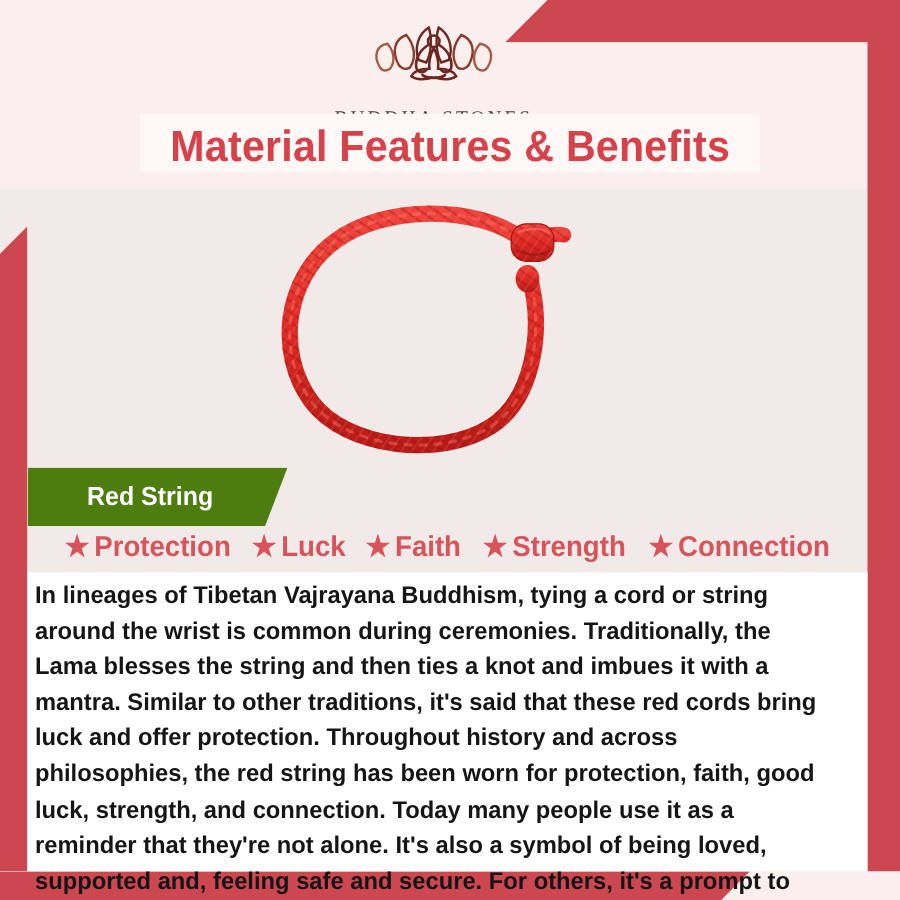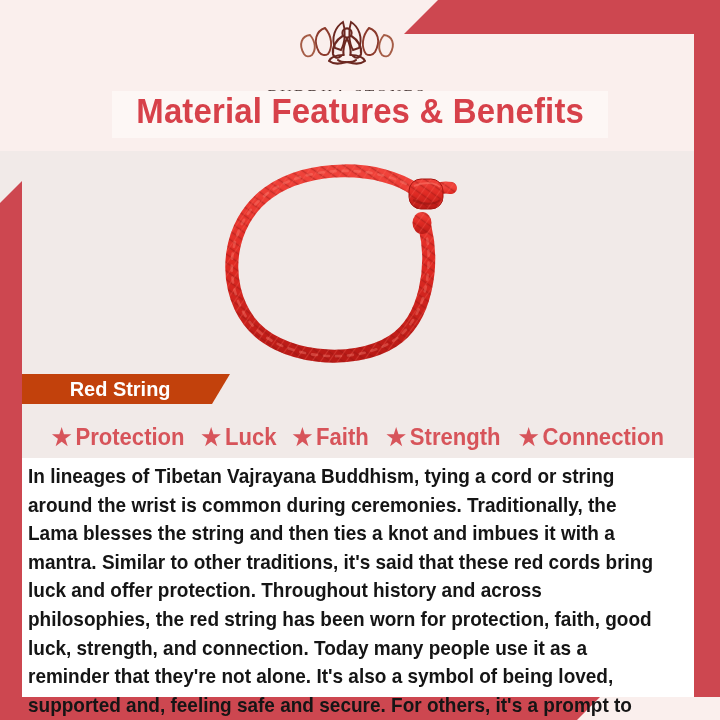--- a/index.html
+++ b/index.html
@@ -96,21 +96,21 @@
 
   
   .title-band {
     position: absolute;
     left: 112px;
     top: 91px;
     width: 496px;
     height: 47px;
     background: #fdf7f5;
     display: flex;
-    align-items: flex-start;
+    align-items: flex-end;
     justify-content: center;
   }
   .title-text {
     font-size: 35px;
     font-weight: bold;
     color: #d7414a;
     letter-spacing: 0.2px;
     transform: scaleX(0.94);
     white-space: nowrap;
   }
@@ -127,22 +127,22 @@
     justify-content: center;
   }
   .bracelet-svg { display: block; }
 
   
   .name-banner {
     position: absolute;
     left: 22px;
     top: 374px;
     width: 208px;
-    height: 30px;
-    background: #c2410c;
+    height: 47px;
+    background: #4d7c0f;
     clip-path: polygon(0 0, 100% 0, calc(100% - 18px) 100%, 0 100%);
     display: flex;
     align-items: center;
   }
   .name-banner-text {
     margin-left: 45px;
     color: #ffffff;
     font-size: 21px;
     font-weight: bold;
     transform: scaleX(0.95);

